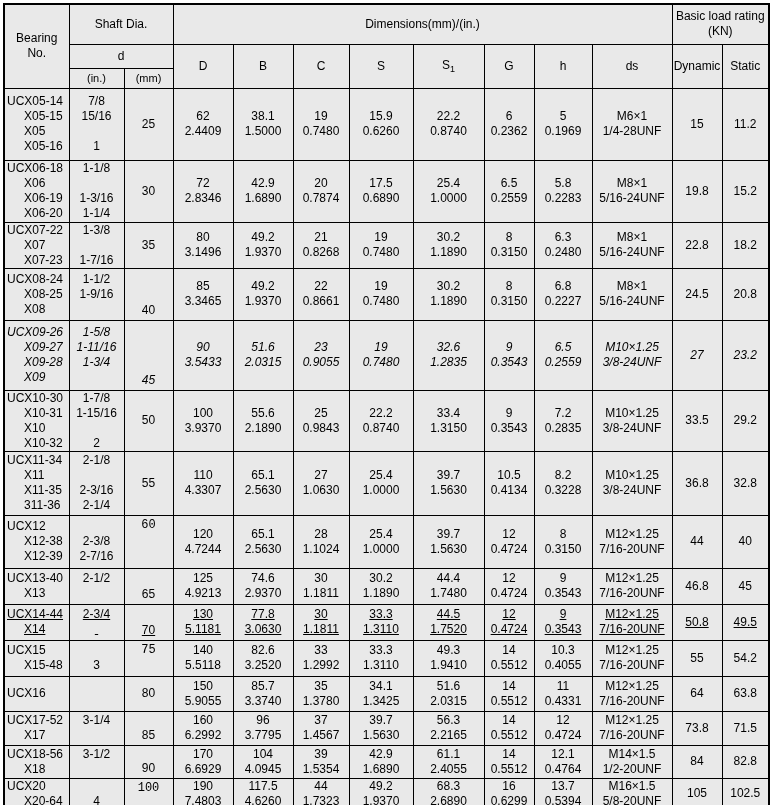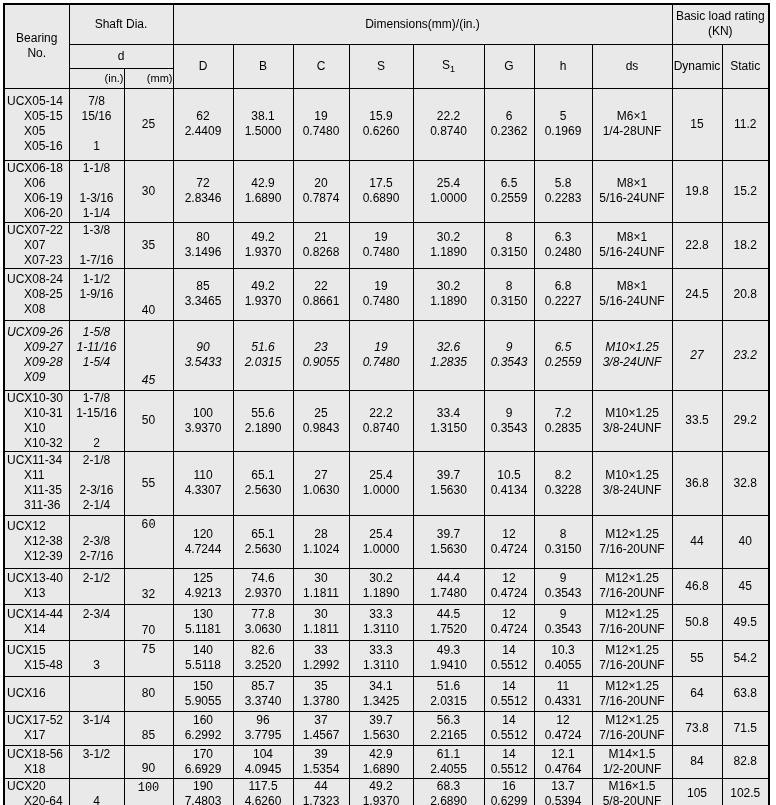--- a/index.html
+++ b/index.html
@@ -9,21 +9,21 @@
     --page-bg:#ffffff;
   }
   html,body{margin:0;padding:0;}
   body{background:var(--page-bg);font-family:"Liberation Sans",sans-serif;color:var(--text);}
   .page{width:776px;height:805px;box-sizing:border-box;padding:3px 0 0 3px;background:var(--page-bg);}
   table{border-collapse:collapse;border:2px solid var(--border);table-layout:fixed;}
   th,td{border:1px solid var(--border);background:var(--cell-bg);padding:0;overflow:hidden;}
   th{font-weight:normal;font-size:12px;text-align:center;vertical-align:middle;}
   td{font-size:12px;text-align:center;vertical-align:middle;line-height:15px;}
   .pre{white-space:pre-line;line-height:1.3;}
-  .unit{font-size:11px;text-align:right;}
+  .unit{font-size:11px;}
   .line{height:15px;line-height:15px;white-space:nowrap;}
   .c-bearing{text-align:left;}
   .b-first{padding-left:2px;}
   .b-sub{padding-left:19px;}
   .pos-top{vertical-align:top;}
   .pos-top .line{padding-top:2px;font-family:Liberation Mono, monospace;}
   .pos-middle{vertical-align:middle;}
   .pos-bottom{vertical-align:bottom;}
   .pos-bottom .line{padding-bottom:2px;}
   sub{font-size:9px;}
@@ -283,21 +283,21 @@
         <tr style="height: 70px; font-style: italic;">
           <td class="c-bearing">
             <div class="line b-first">UCX09-26</div>
             <div class="line b-sub">X09-27</div>
             <div class="line b-sub">X09-28</div>
             <div class="line b-sub">X09</div>
           </td>
           <td>
             <div class="line">1-5/8</div>
             <div class="line">1-11/16</div>
-            <div class="line">1-5/4</div>
+            <div class="line">1-3/4</div>
             <div class="line">&nbsp;</div>
           </td>
           <td class="pos-bottom">
             <div class="line">45</div>
           </td>
           <td>
             <div class="line">90</div>
             <div class="line">3.5433</div>
           </td>
           <td>
@@ -485,21 +485,21 @@
         <tr style="height: 36px;">
           <td class="c-bearing">
             <div class="line b-first">UCX13-40</div>
             <div class="line b-sub">X13</div>
           </td>
           <td>
             <div class="line">2-1/2</div>
             <div class="line">&nbsp;</div>
           </td>
           <td class="pos-bottom">
-            <div class="line">32</div>
+            <div class="line">65</div>
           </td>
           <td>
             <div class="line">125</div>
             <div class="line">4.9213</div>
           </td>
           <td>
             <div class="line">74.6</div>
             <div class="line">2.9370</div>
           </td>
           <td>
@@ -522,21 +522,21 @@
             <div class="line">9</div>
             <div class="line">0.3543</div>
           </td>
           <td>
             <div class="line">M12×1.25</div>
             <div class="line">7/16-20UNF</div>
           </td>
           <td>46.8</td>
           <td>45</td>
         </tr>
-        <tr style="height: 36px;">
+        <tr style="height: 36px; text-decoration: underline;">
           <td class="c-bearing">
             <div class="line b-first">UCX14-44</div>
             <div class="line b-sub">X14</div>
           </td>
           <td>
             <div class="line">2-3/4</div>
             <div class="line">&nbsp;</div>
           </td>
           <td class="pos-bottom">
             <div class="line">70</div>

